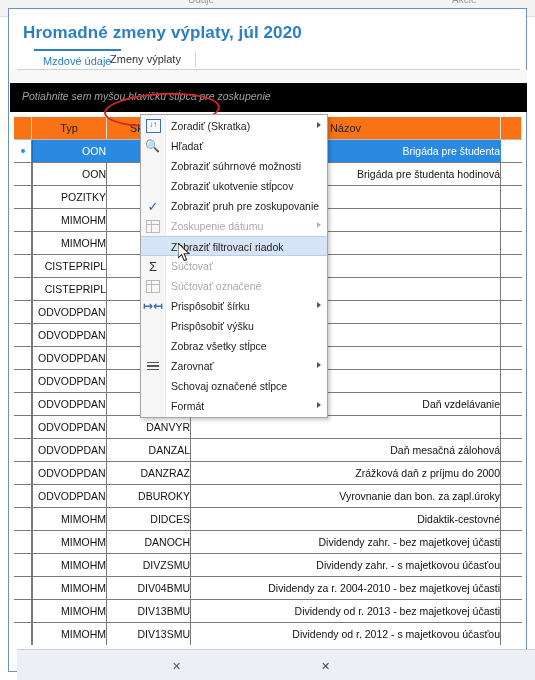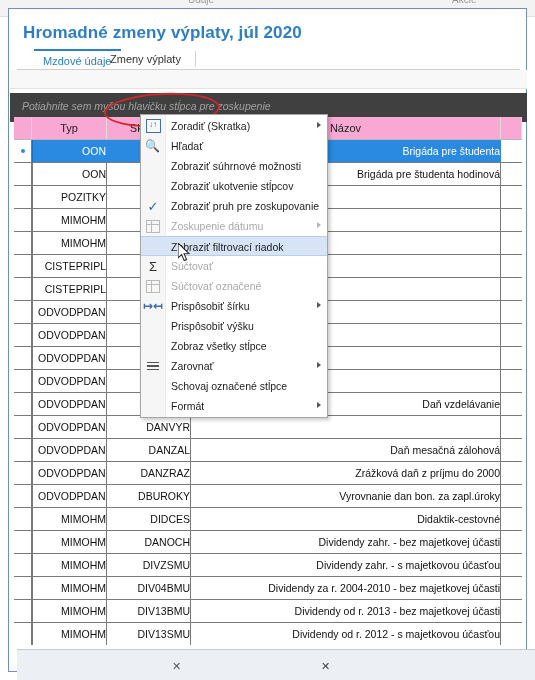--- a/index.html
+++ b/index.html
@@ -55,35 +55,35 @@
   .tab-sep{position:absolute;left:178px;top:2px;width:1px;height:16px;background:#d3d3d3;}
 
   
   .toolband{
     position:absolute;left:1px;top:61px;width:517px;height:18px;
     background:#f8f8f8;border-bottom:1px solid #e4e4e4;
   }
 
   
   .groupbar{
-    position:absolute;left:1px;top:84px;width:517px;height:29px;
-    background:#404040;
+    position:absolute;left:1px;top:74px;width:517px;height:29px;
+    background:#000000;
   }
   .groupbar .hint{
     position:absolute;left:12px;top:7px;
     font-style:italic;font-size:10.5px;color:#a0a0a0;white-space:nowrap;
   }
 
   
   .grid{
     position:absolute;left:5px;top:108px;width:508px;height:528px;
     box-sizing:border-box;overflow:hidden;background:#fff;
   }
   .grid-head{
-    position:relative;height:22px;background:#f9a8d4;
+    position:relative;height:22px;background:#f97316;
     border-bottom:1px solid #b9b9b9;
   }
   .grid-head .hc{
     position:absolute;top:0;height:22px;line-height:22px;
     text-align:center;font-size:11px;color:#222;
     border-right:1px solid #dcdcdc;box-sizing:border-box;
     white-space:nowrap;overflow:hidden;
   }
   .hc-ind{left:0;width:18px;border-right:1px solid #d2d2d2;}
   .hc-typ{left:18px;width:75px;}

